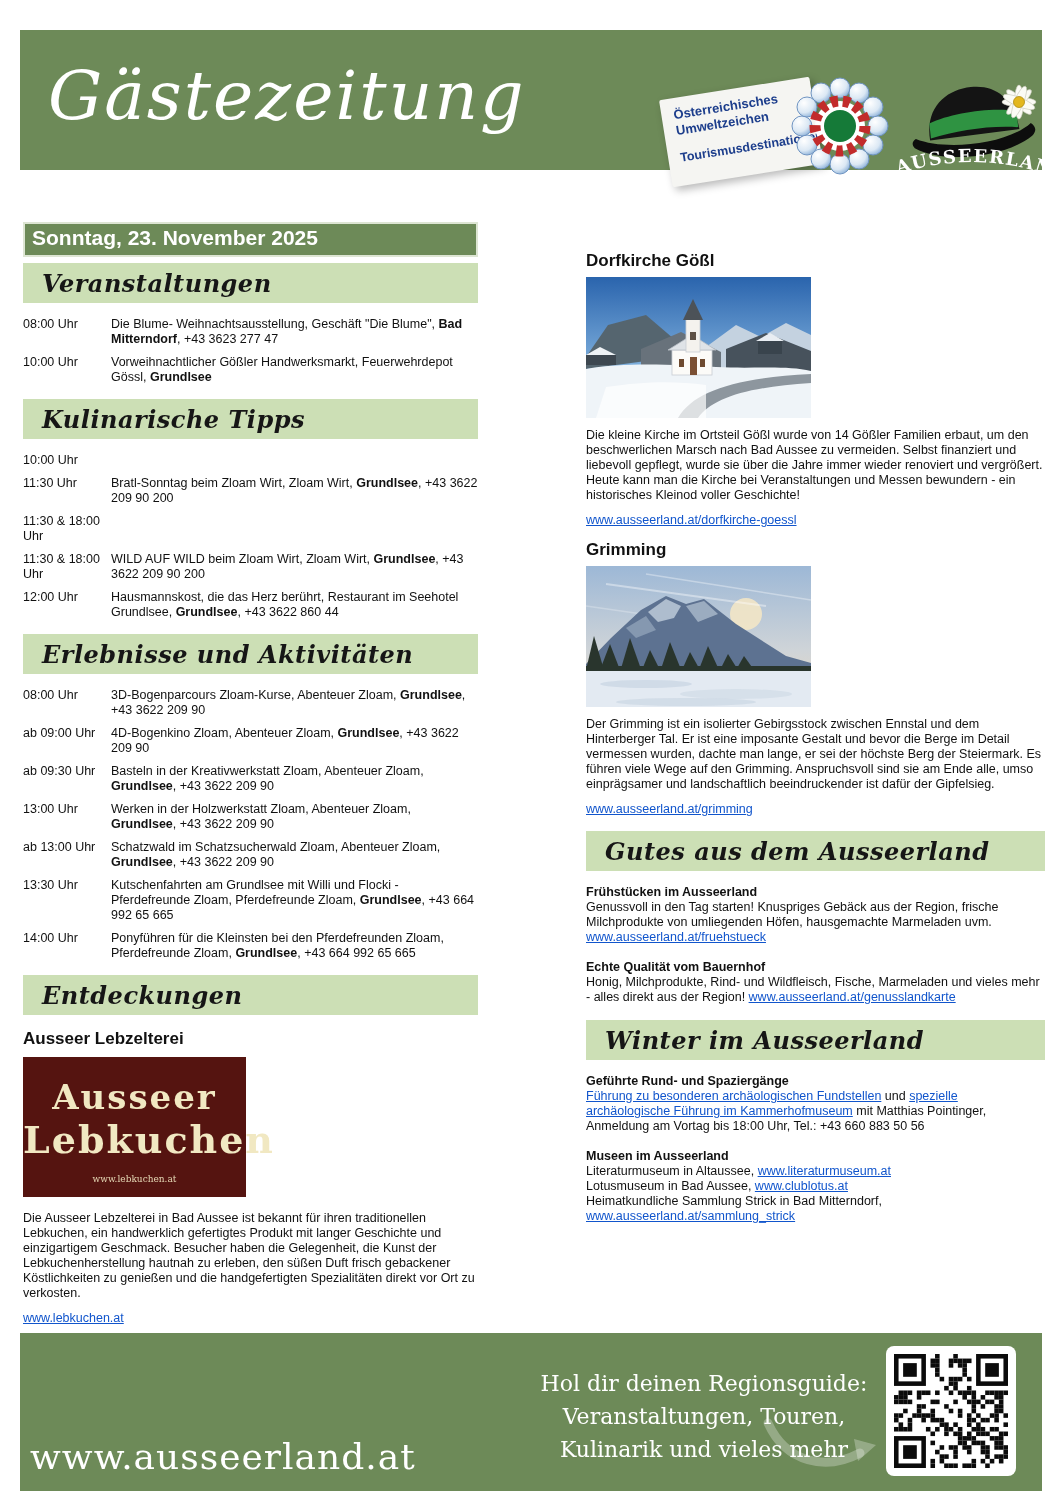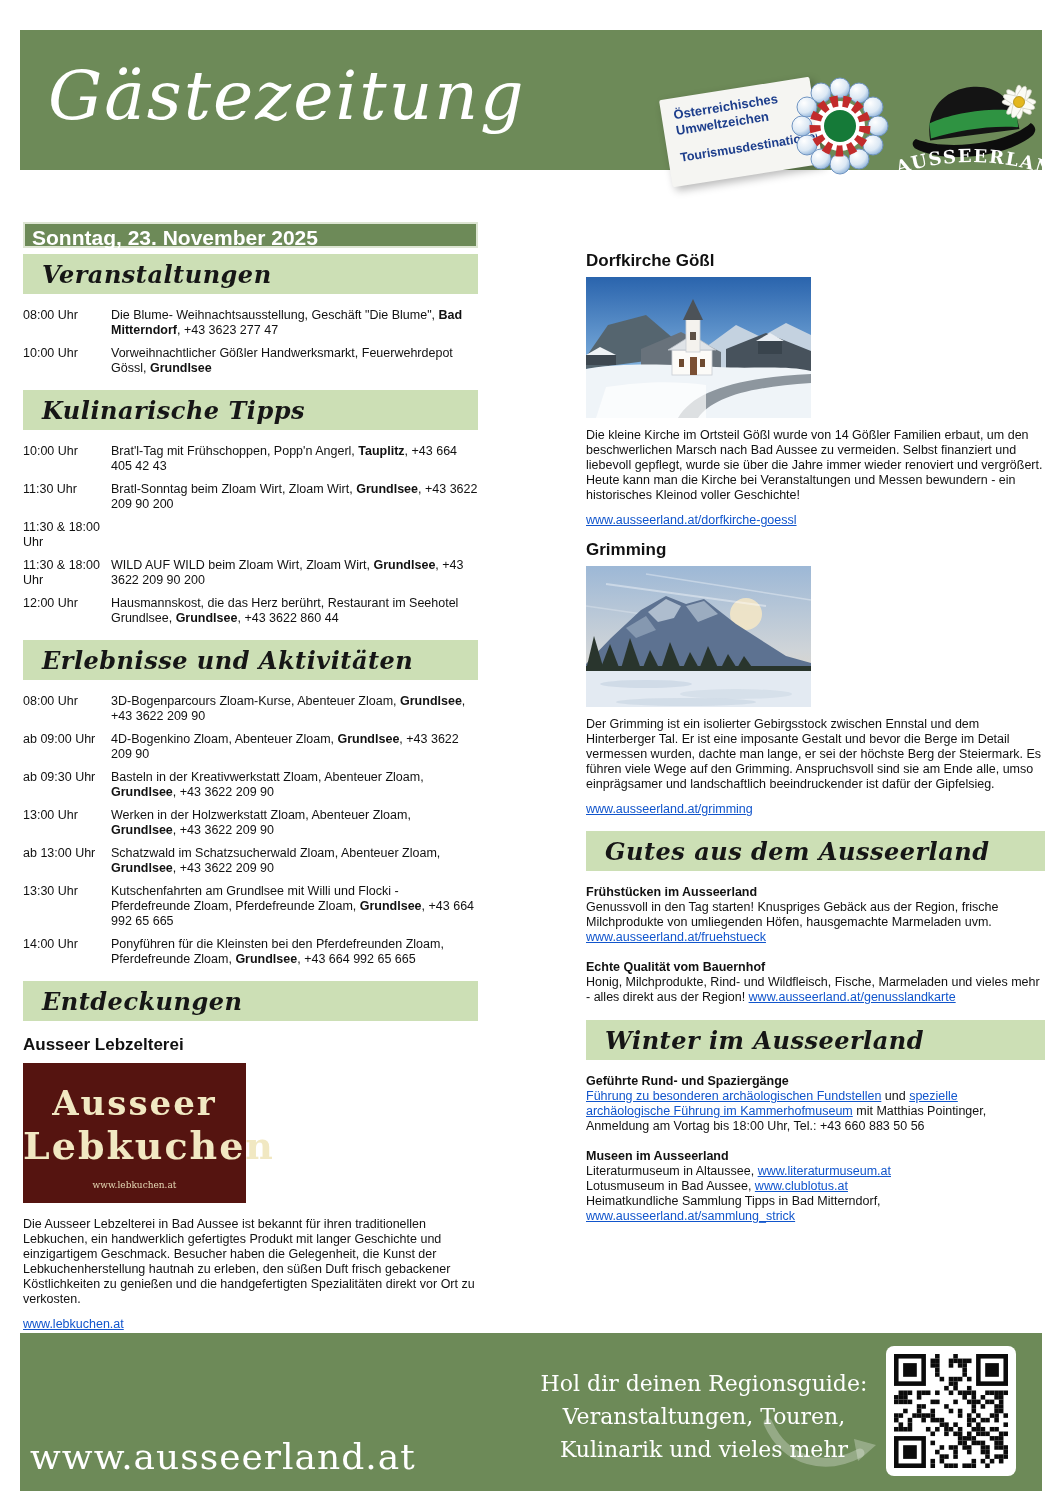--- a/index.html
+++ b/index.html
@@ -24,21 +24,21 @@
   .uw-card .l3{margin-top:11px;font-size:12.5px;}
   .uw-emblem{position:absolute;left:768px;top:44px;width:104px;height:104px;}
   .hat-logo{position:absolute;left:872px;top:48px;width:162px;height:116px;}
 
   
   .col{position:absolute;top:222px;}
   .col-left{left:23px;width:455px;}
   .col-right{left:586px;width:459px;margin-top:29px;}
 
   .date-band{background:var(--green);border:2px solid #dde5d3;color:#fff;font-weight:bold;
-       font-size:21px;height:26px;line-height:28px;padding:0 7px;}
+       font-size:21px;height:35px;line-height:28px;padding:0 7px;}
   .section-band{background:var(--light);height:40px;display:flex;align-items:center;
        padding-left:19px;margin:6px 0 14px;}
   .section-band.mt{margin-top:14px;}
   .script{font-family:"DejaVu Serif",serif;font-style:italic;font-weight:bold;
        font-size:24px;color:#161616;letter-spacing:.5px;}
 
   .evrow{display:flex;margin-bottom:8px;font-size:12.5px;line-height:15px;}
   .evtime{width:88px;flex:none;}
   .evdesc{flex:1;}
   .b{font-weight:bold;}
@@ -153,21 +153,20 @@
       </div>
   </section>
 
   <section>
     <div class="section-band mt">
       <span class="script">Kulinarische Tipps</span>
     </div>
     <div>
         <div class="evrow">
           <div class="evtime">10:00 Uhr</div>
-          <div class="evdesc"><span>Brat'l-Tag mit Frühschoppen, Popp'n Angerl, </span><span class="b">Tauplitz</span><span>, +43 664 405 42 43</span></div>
         </div>
         <div class="evrow">
           <div class="evtime">11:30 Uhr</div>
           <div class="evdesc"><span>Bratl-Sonntag beim Zloam Wirt, Zloam Wirt, </span><span class="b">Grundlsee</span><span>, +43 3622 209 90 200</span></div>
         </div>
         <div class="evrow">
           <div class="evtime">11:30 &amp; 18:00 Uhr</div>
         </div>
         <div class="evrow">
           <div class="evtime">11:30 &amp; 18:00 Uhr</div>
@@ -328,21 +327,21 @@
     <div class="section-band mt">
       <span class="script">Winter im Ausseerland</span>
     </div>
     <div>
         <div class="block">
           <div class="block-title">Geführte Rund- und Spaziergänge</div>
           <div><a class="lnk">Führung zu besonderen archäologischen Fundstellen</a><span> und </span><a class="lnk">spezielle archäologische Führung im Kammerhofmuseum</a><span> mit Matthias Pointinger, Anmeldung am Vortag bis 18:00 Uhr, Tel.: +43 660 883 50 56</span></div>
         </div>
         <div class="block">
           <div class="block-title">Museen im Ausseerland</div>
-          <div><span>Literaturmuseum in Altaussee, </span><a class="lnk">www.literaturmuseum.at</a><br><span>Lotusmuseum in Bad Aussee, </span><a class="lnk">www.clublotus.at</a><br><span>Heimatkundliche Sammlung Tipps in Bad Mitterndorf, </span><a class="lnk">www.ausseerland.at/sammlung_strick</a></div>
+          <div><span>Literaturmuseum in Altaussee, </span><a class="lnk">www.literaturmuseum.at</a><br><span>Lotusmuseum in Bad Aussee, </span><a class="lnk">www.clublotus.at</a><br><span>Heimatkundliche Sammlung Strick in Bad Mitterndorf, </span><a class="lnk">www.ausseerland.at/sammlung_strick</a></div>
         </div>
       </div>
   </section>
 </div>
 
 <footer class="footer">
   <div class="site">www.ausseerland.at</div>
   <div class="tagline">
     <div>Hol dir deinen Regionsguide:</div>
     <div>Veranstaltungen, Touren,</div>

